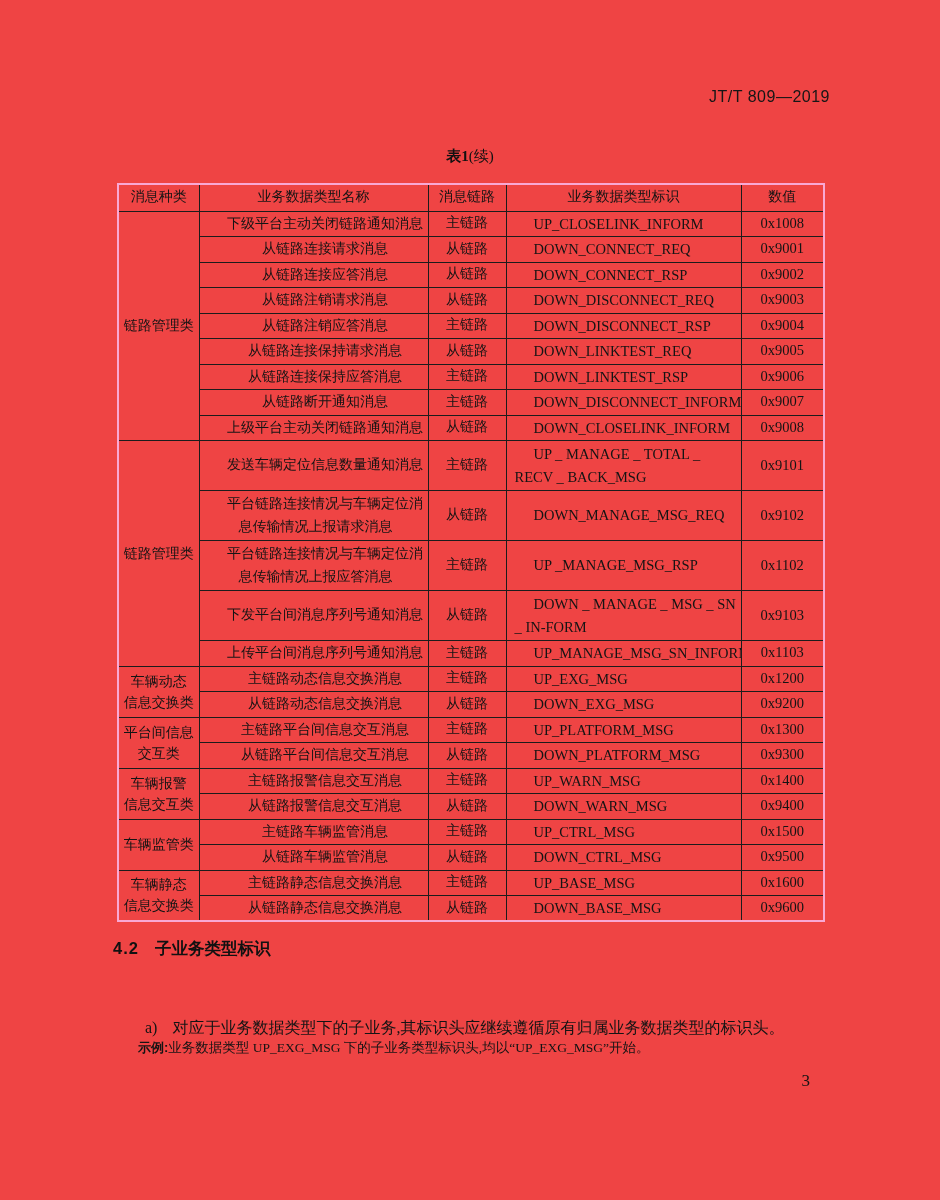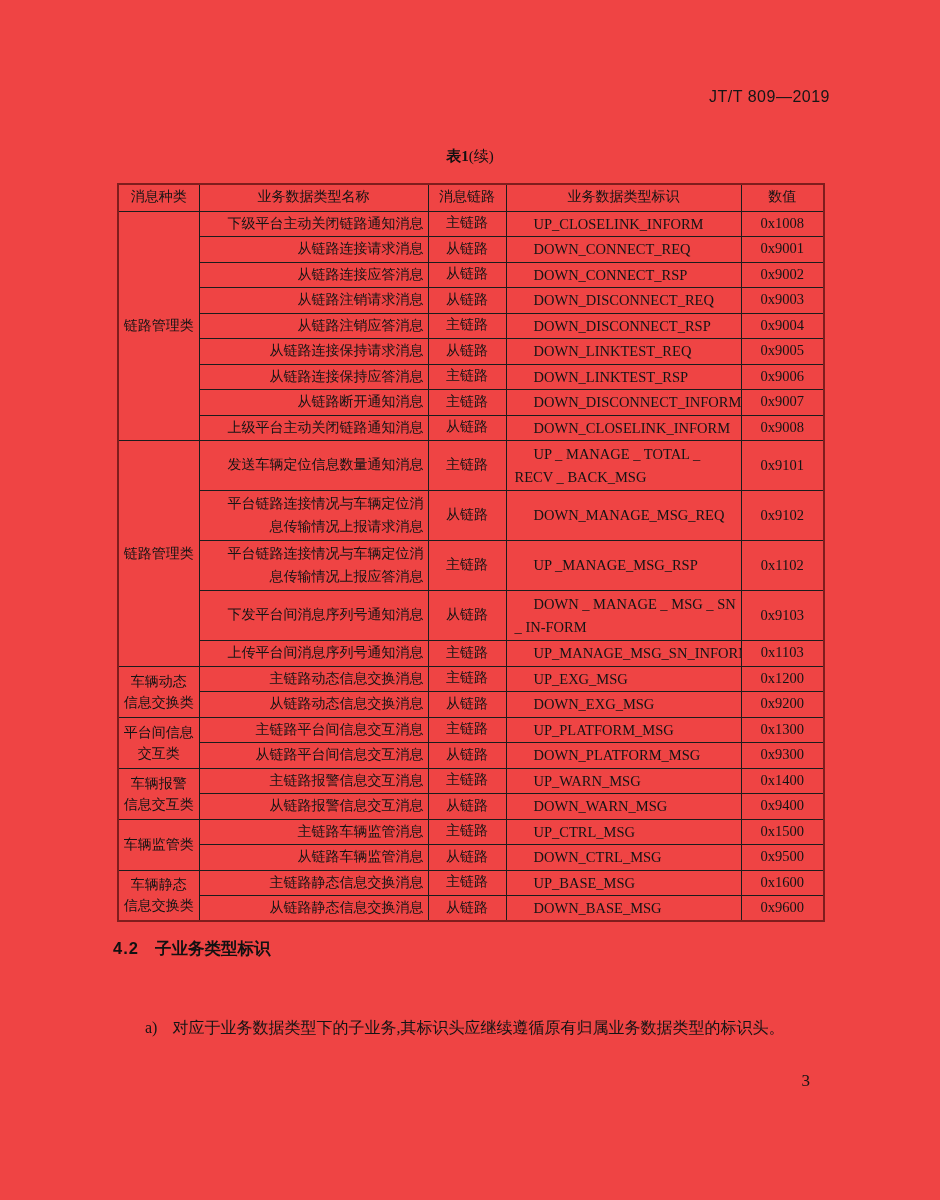--- a/index.html
+++ b/index.html
@@ -20,36 +20,36 @@
 
   .table-title {
     position:absolute; top:147px; left:0; width:940px;
     text-align:center; font-size:15px; color:#111;
   }
   .table-title .b { font-weight:bold; }
 
   table.msg-table {
     position:absolute; left:117px; top:183px; width:706px;
     border-collapse:collapse; table-layout:fixed;
-    border:2px solid #7f1d1d;
+    border:2px solid #f9a8d4;
   }
   .msg-table th, .msg-table td {
     border:1px solid #1c1c1c;
     font-size:14px; font-weight:normal;
     text-align:center; vertical-align:middle;
     padding:0; line-height:1.35;
     overflow:hidden;
   }
   .msg-table thead tr { height:27px; }
   .msg-table tbody tr { height:25.5px; }
   .msg-table tbody tr.tall { height:50px; }
   .msg-table th { font-weight:500; font-size:14px; }
   td.c-cat { white-space:pre-line; line-height:1.5; }
   td.c-name {
-    text-align:right; padding:1px 4px 1px 8px; text-indent:19px;
+    text-align:center; padding:1px 4px 1px 8px; text-indent:19px;
     line-height:1.6;
   }
   td.c-id {
     text-align:left; padding:1px 4px 1px 8px; text-indent:19px;
     font-size:14.5px; line-height:1.55;
   }
   td.c-val { font-size:14.5px; }
 
   .section-heading {
     position:absolute; left:113px; top:938px;
@@ -279,17 +279,20 @@
 
   <div class="section-heading">
     <span class="num">4.2</span><span>子业务类型标识</span>
   </div>
 
 
   <p class="list-item item-a">
     <span class="lbl">a)</span><span>对应于业务数据类型下的子业务,其标识头应继续遵循原有归属业务数据类型的标识头。</span>
   </p>
 
+  <p class="example">
+    <span class="lbl">示例:</span><span>业务数据类型 UP_EXG_MSG 下的子业务类型标识头,均以“UP_EXG_MSG”开始。</span>
+  </p>
 
 
   <div class="page-number">3</div>
 
 </div>
 
 </body></html>

